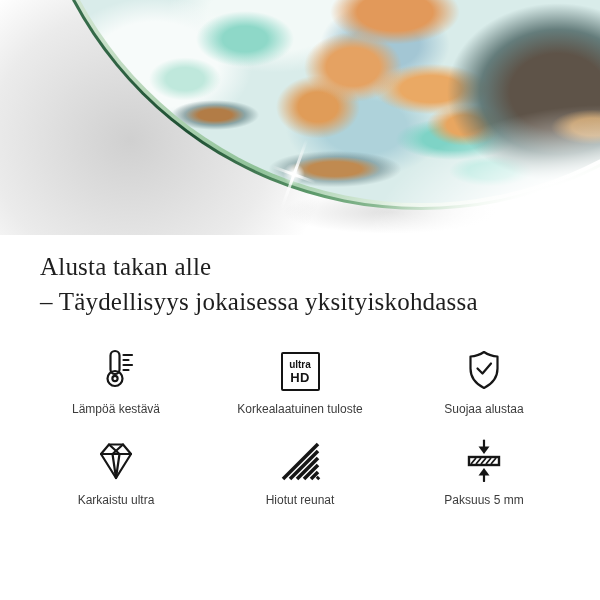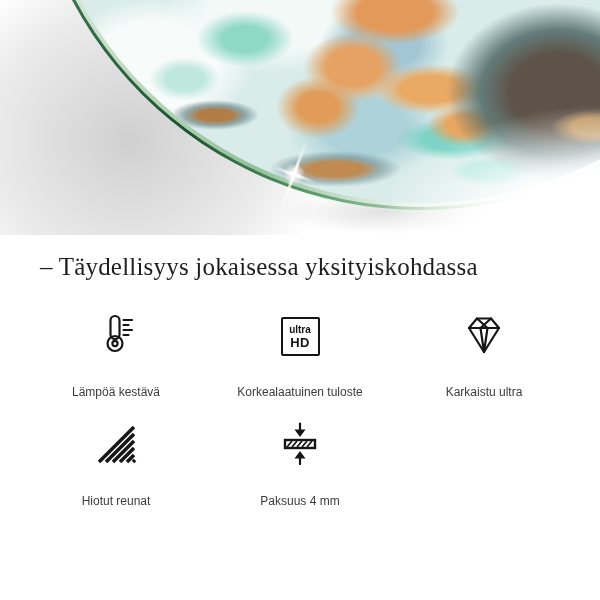--- a/index.html
+++ b/index.html
@@ -80,21 +80,21 @@
     font-size:13px; line-height:23px; color:#3d3d3d;
   }
 
   .features {
     margin:26px -16px 0 -16px;
     display:grid; grid-template-columns:1fr 1fr 1fr; row-gap:20px;
     text-align:center;
   }
   .feature { display:flex; flex-direction:column; align-items:center; }
   .icon-wrap { height:46px; display:flex; align-items:flex-end; justify-content:center; }
-  .feature-label { margin-top:29px; font-size:12px; color:#3c3c3c; }
+  .feature-label { margin-top:11px; font-size:12px; color:#3c3c3c; }
 
   .uhd-box {
     width:39px; height:39px; box-sizing:border-box;
     border:2.5px solid #141414; border-radius:2px;
     display:flex; flex-direction:column; justify-content:center;
     color:#141414;
   }
   .uhd-top { font-size:10px; font-weight:700; line-height:11px; }
   .uhd-bottom { font-size:13px; font-weight:800; line-height:15px; letter-spacing:.3px; }
 
@@ -116,20 +116,21 @@
     <div class="ray ray1"></div>
       <div class="ray ray2"></div>
       <div class="glow"></div>
   </div>
   <div class="fade-overlay"></div>
 </div>
 
 <div class="content">
 
   <h1>
+    <span>Alusta takan alle</span>
     <span>– Täydellisyys jokaisessa yksityiskohdassa</span>
   </h1>
 
 
   <div class="features">
 
     <div class="feature">
       <div class="icon-wrap">
         <svg width="44" height="44" viewBox="0 0 44 44">
           <rect class="ln" x="16.5" y="4" width="9" height="23" rx="4.5"></rect>
@@ -147,20 +148,29 @@
     <div class="feature">
       <div class="icon-wrap">
         <div class="uhd-box">
           <span class="uhd-top">ultra</span>
           <span class="uhd-bottom">HD</span>
         </div>
       </div>
       <div class="feature-label">Korkealaatuinen tuloste</div>
     </div>
 
+    <div class="feature">
+      <div class="icon-wrap">
+        <svg width="44" height="44" viewBox="0 0 44 44">
+          <path class="ln" d="M22 5 C17.5 8 12.5 9.3 8.5 9.5 V21.5 C8.5 31 15 37.5 22 41 C29 37.5 35.5 31 35.5 21.5 V9.5 C31.5 9.3 26.5 8 22 5 Z"></path>
+          <path class="ln" d="M15.5 21.5 L20.5 26.5 L29 16.5"></path>
+        </svg>
+      </div>
+      <div class="feature-label">Suojaa alustaa</div>
+    </div>
 
     <div class="feature">
       <div class="icon-wrap">
         <svg width="46" height="44" viewBox="0 0 46 44">
           <path class="ln" d="M8 16 L16 6.5 H30 L38 16 L23 40 Z"></path>
           <line class="ln" x1="8" y1="16" x2="38" y2="16"></line>
           <line class="ln" x1="16" y1="6.5" x2="26.5" y2="16"></line>
           <line class="ln" x1="30" y1="6.5" x2="19.5" y2="16"></line>
           <line class="ln" x1="19.5" y1="16" x2="23" y2="40"></line>
           <line class="ln" x1="26.5" y1="16" x2="23" y2="40"></line>
@@ -193,17 +203,17 @@
             <line x1="9" y1="26" x2="14" y2="20"></line>
             <line x1="14" y1="26" x2="19" y2="20"></line>
             <line x1="19" y1="26" x2="24" y2="20"></line>
             <line x1="24" y1="26" x2="29" y2="20"></line>
             <line x1="29" y1="26" x2="34" y2="20"></line>
           </g>
           <polygon class="fl" points="16.5,37.5 27.5,37.5 22,30"></polygon>
           <line class="ln" x1="22" y1="37" x2="22" y2="43"></line>
         </svg>
       </div>
-      <div class="feature-label">Paksuus 4 mm</div>
+      <div class="feature-label">Paksuus 5 mm</div>
     </div>
 
   </div>
 </div>
 
 </body></html>

